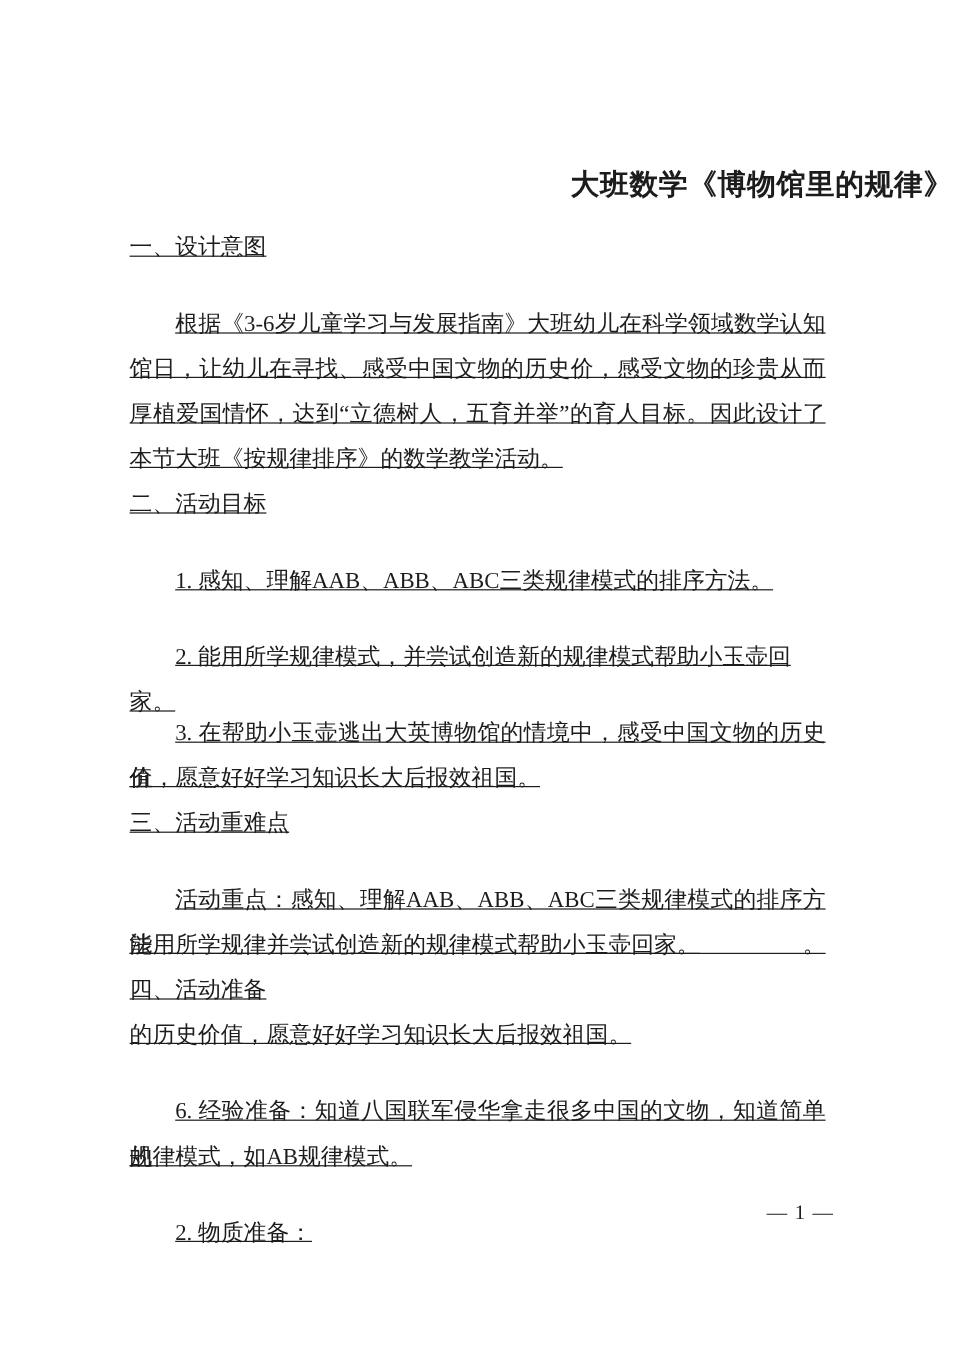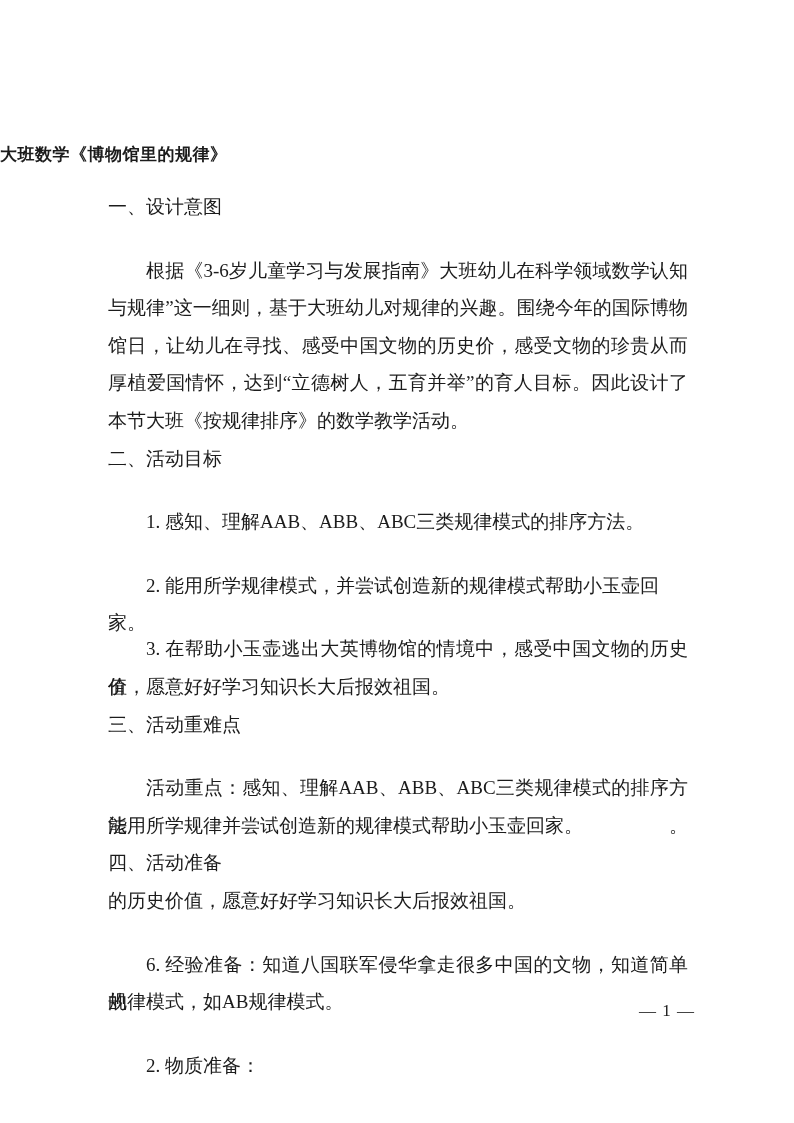--- a/index.html
+++ b/index.html
@@ -7,30 +7,31 @@
     position:relative;
     width:794px; height:1123px;
     background:#ffffff;
     color:#1c1c1c;
     font-family:"Liberation Serif","DejaVu Serif",serif;
     overflow:hidden;
   }
   .title {
     position:absolute;
     left:0; top:140px; width:100%;
-    text-align:left;
-    font-size:17px;
+    text-align:right;
+    font-size:24px;
     font-weight:700;
     line-height:30px;
     letter-spacing:0.5px;
   }
   .body {
     position:absolute;
     left:108px; top:188px;
     width:580px;
+    text-decoration:underline;
   }
   .ln {
     height:37.6px;
     line-height:37.6px;
     font-size:19px;
     text-align:left;
     white-space:normal;
     overflow:visible;
   }
   .ind  { text-indent:38px;margin-top:26px; }
@@ -46,21 +47,20 @@
 </head>
 <body>
 
 <div class="page">
 
   <div class="title">大班数学《博物馆里的规律》</div>
 
   <div class="body">
     <div class="ln">一、设计意图</div>
     <div class="ln ind fill">根据《3-6岁儿童学习与发展指南》大班幼儿在科学领域数学认知</div>
-    <div class="ln fill">与规律”这一细则，基于大班幼儿对规律的兴趣。围绕今年的国际博物</div>
     <div class="ln fill">馆日，让幼儿在寻找、感受中国文物的历史价，感受文物的珍贵从而</div>
     <div class="ln fill">厚植爱国情怀，达到“立德树人，五育并举”的育人目标。因此设计了</div>
     <div class="ln">本节大班《按规律排序》的数学教学活动。</div>
     <div class="ln">二、活动目标</div>
     <div class="ln ind">1. 感知、理解AAB、ABB、ABC三类规律模式的排序方法。</div>
     <div class="ln ind">2. 能用所学规律模式，并尝试创造新的规律模式帮助小玉壶回家。</div>
     <div class="ln ind fill">3. 在帮助小玉壶逃出大英博物馆的情境中，感受中国文物的历史价</div>
     <div class="ln">值，愿意好好学习知识长大后报效祖国。</div>
     <div class="ln">三、活动重难点</div>
     <div class="ln ind fill">活动重点：感知、理解AAB、ABB、ABC三类规律模式的排序方法。</div>

